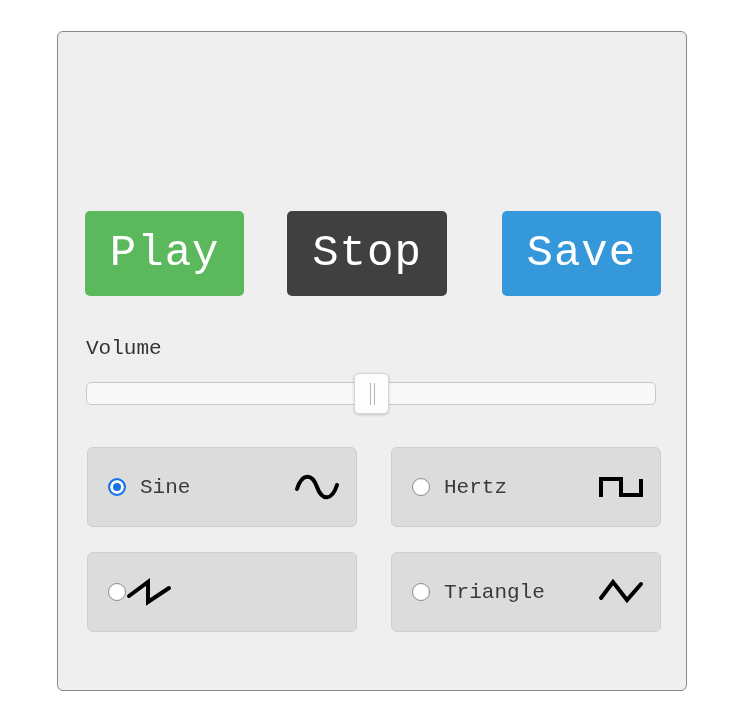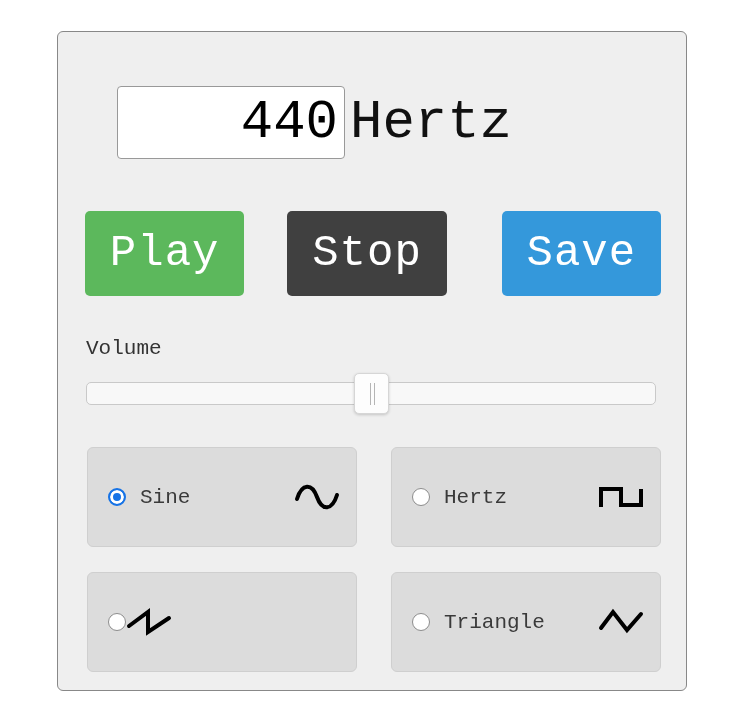--- a/index.html
+++ b/index.html
@@ -135,21 +135,21 @@
     position: absolute;
     left: 29px;
     top: 415px;
     width: 574px;
     display: grid;
     grid-template-columns: 270px 270px;
     grid-column-gap: 34px;
     grid-row-gap: 25px;
   }
   .waveform-option {
-    height: 100px;
+    height: 80px;
     box-sizing: border-box;
     background: #dcdcdc;
     border: 1px solid #cfcfcf;
     border-radius: 6px;
     display: flex;
     align-items: center;
     padding: 0 16px 0 20px;
     cursor: pointer;
   }
   .radio-mark {
@@ -178,24 +178,20 @@
     width: 46px;
     height: 40px;
     display: block;
   }
 </style>
 </head>
 <body>
 
 <div id="app-panel">
 
-  <div id="frequency-row">
-    <input id="frequency-input" type="text" value="440" style="">
-    <span id="frequency-unit">Hertz</span>
-  </div>
 
   <div id="transport-row">
     <button class="transport-button" style="background: rgb(92, 184, 92);">Play</button>
     <button class="transport-button" style="background: #404040;">Stop</button>
     <button class="transport-button" style="background: rgb(52, 152, 219); margin-left: 12px;">Save</button>
   </div>
 
   <div id="volume-label">Volume</div>
 
   <div id="volume-slider-wrap">

